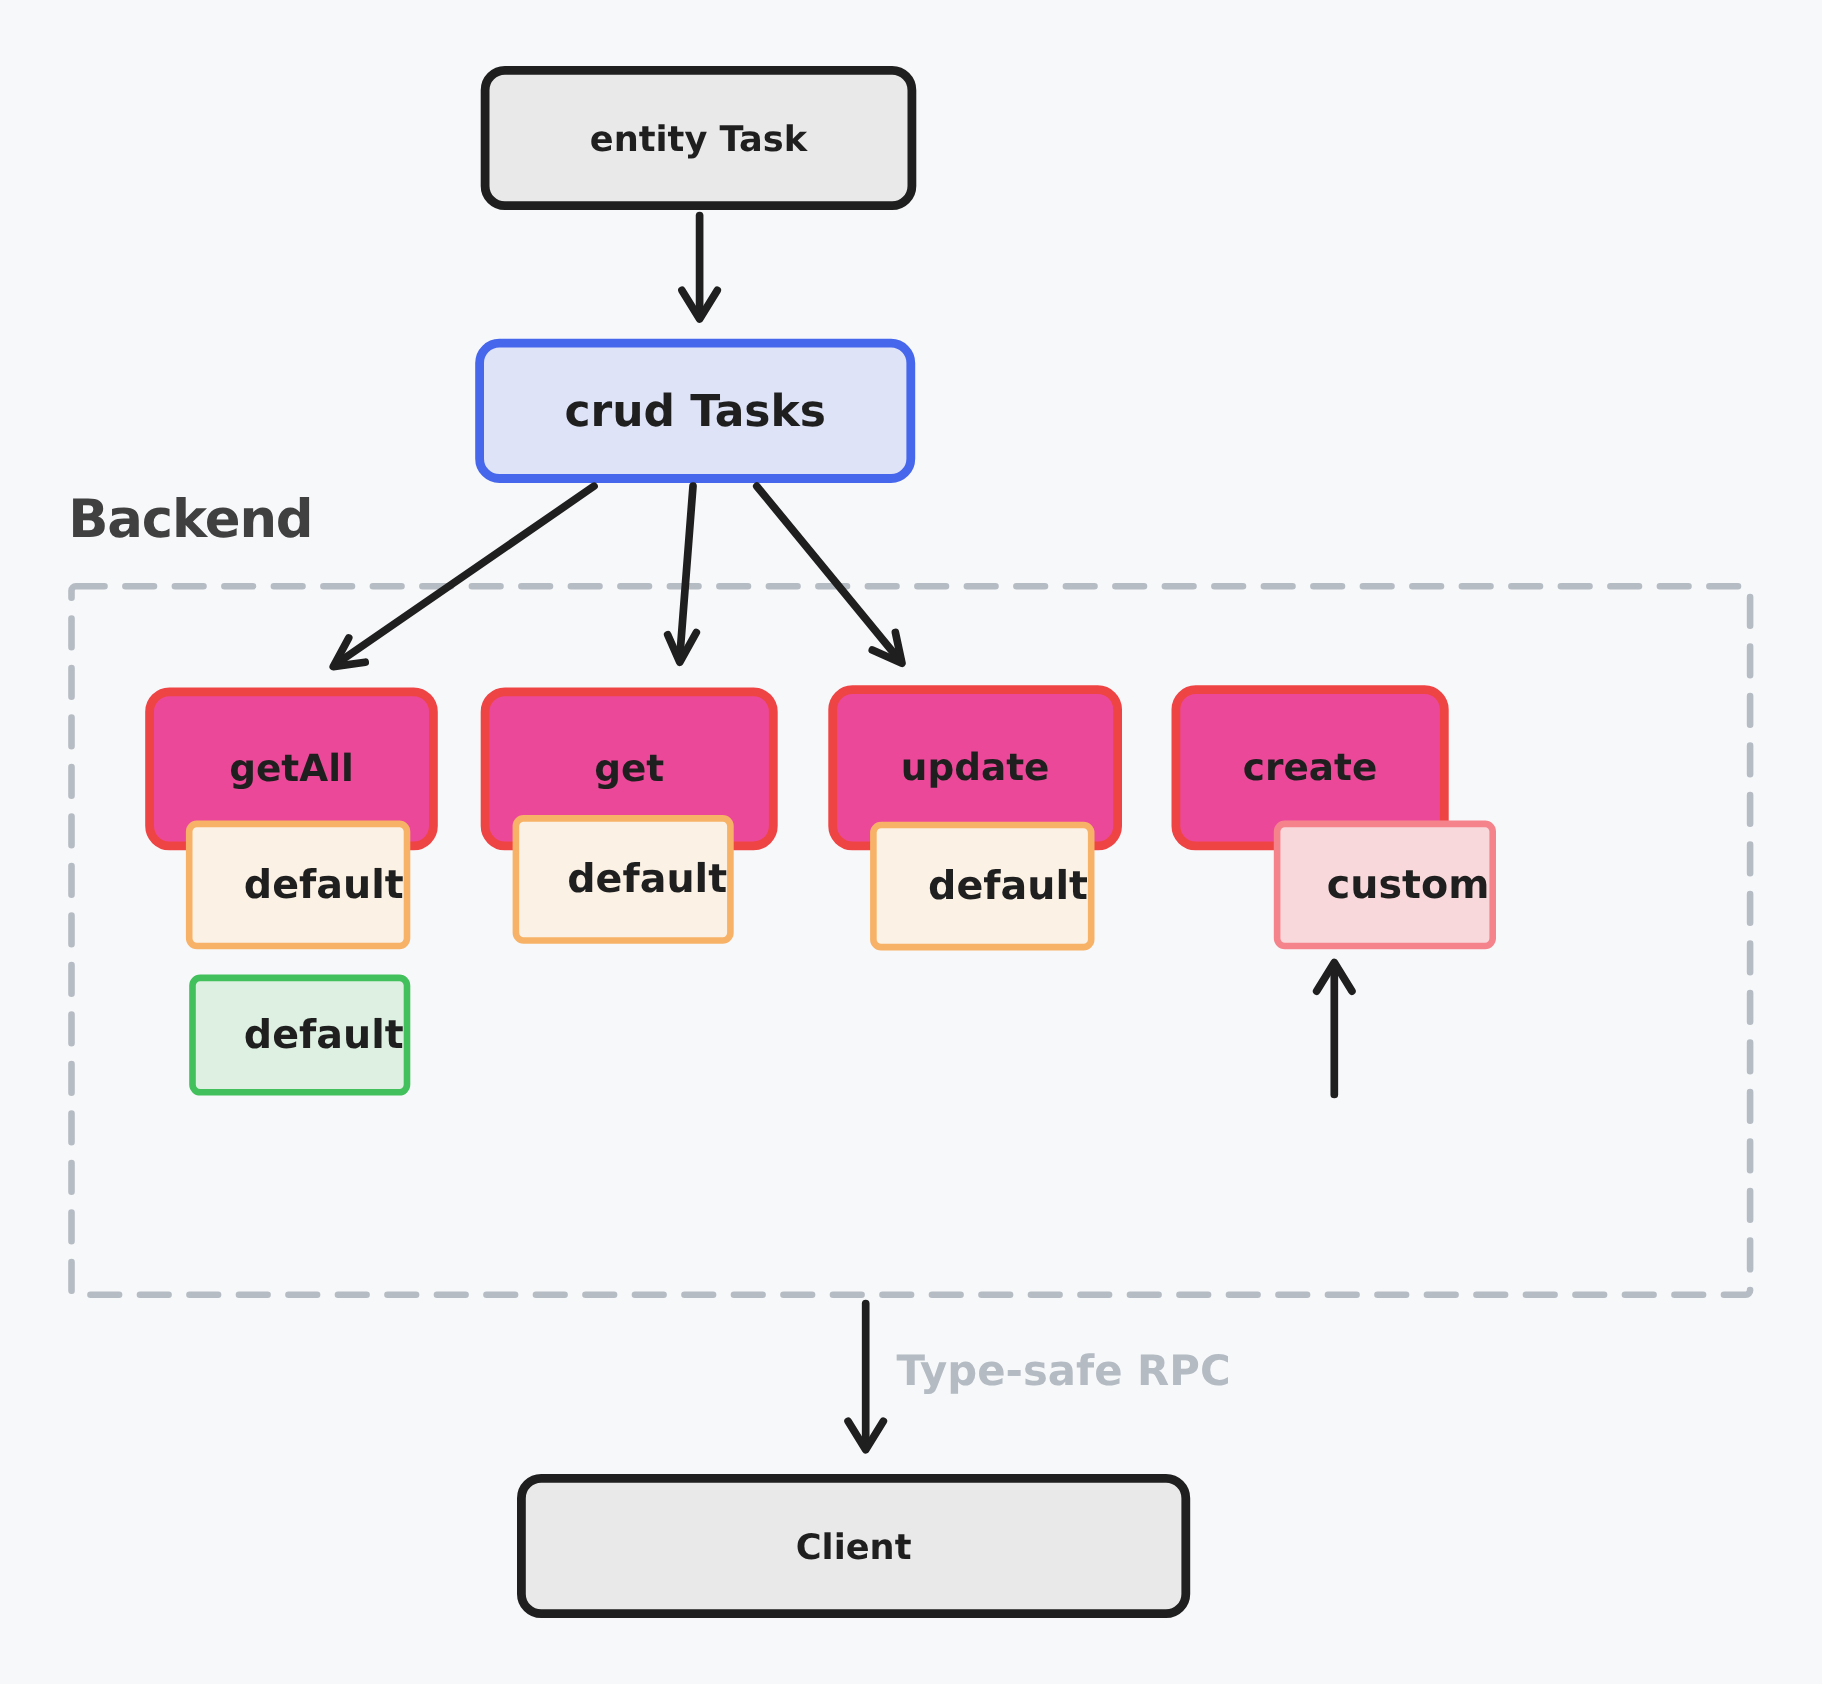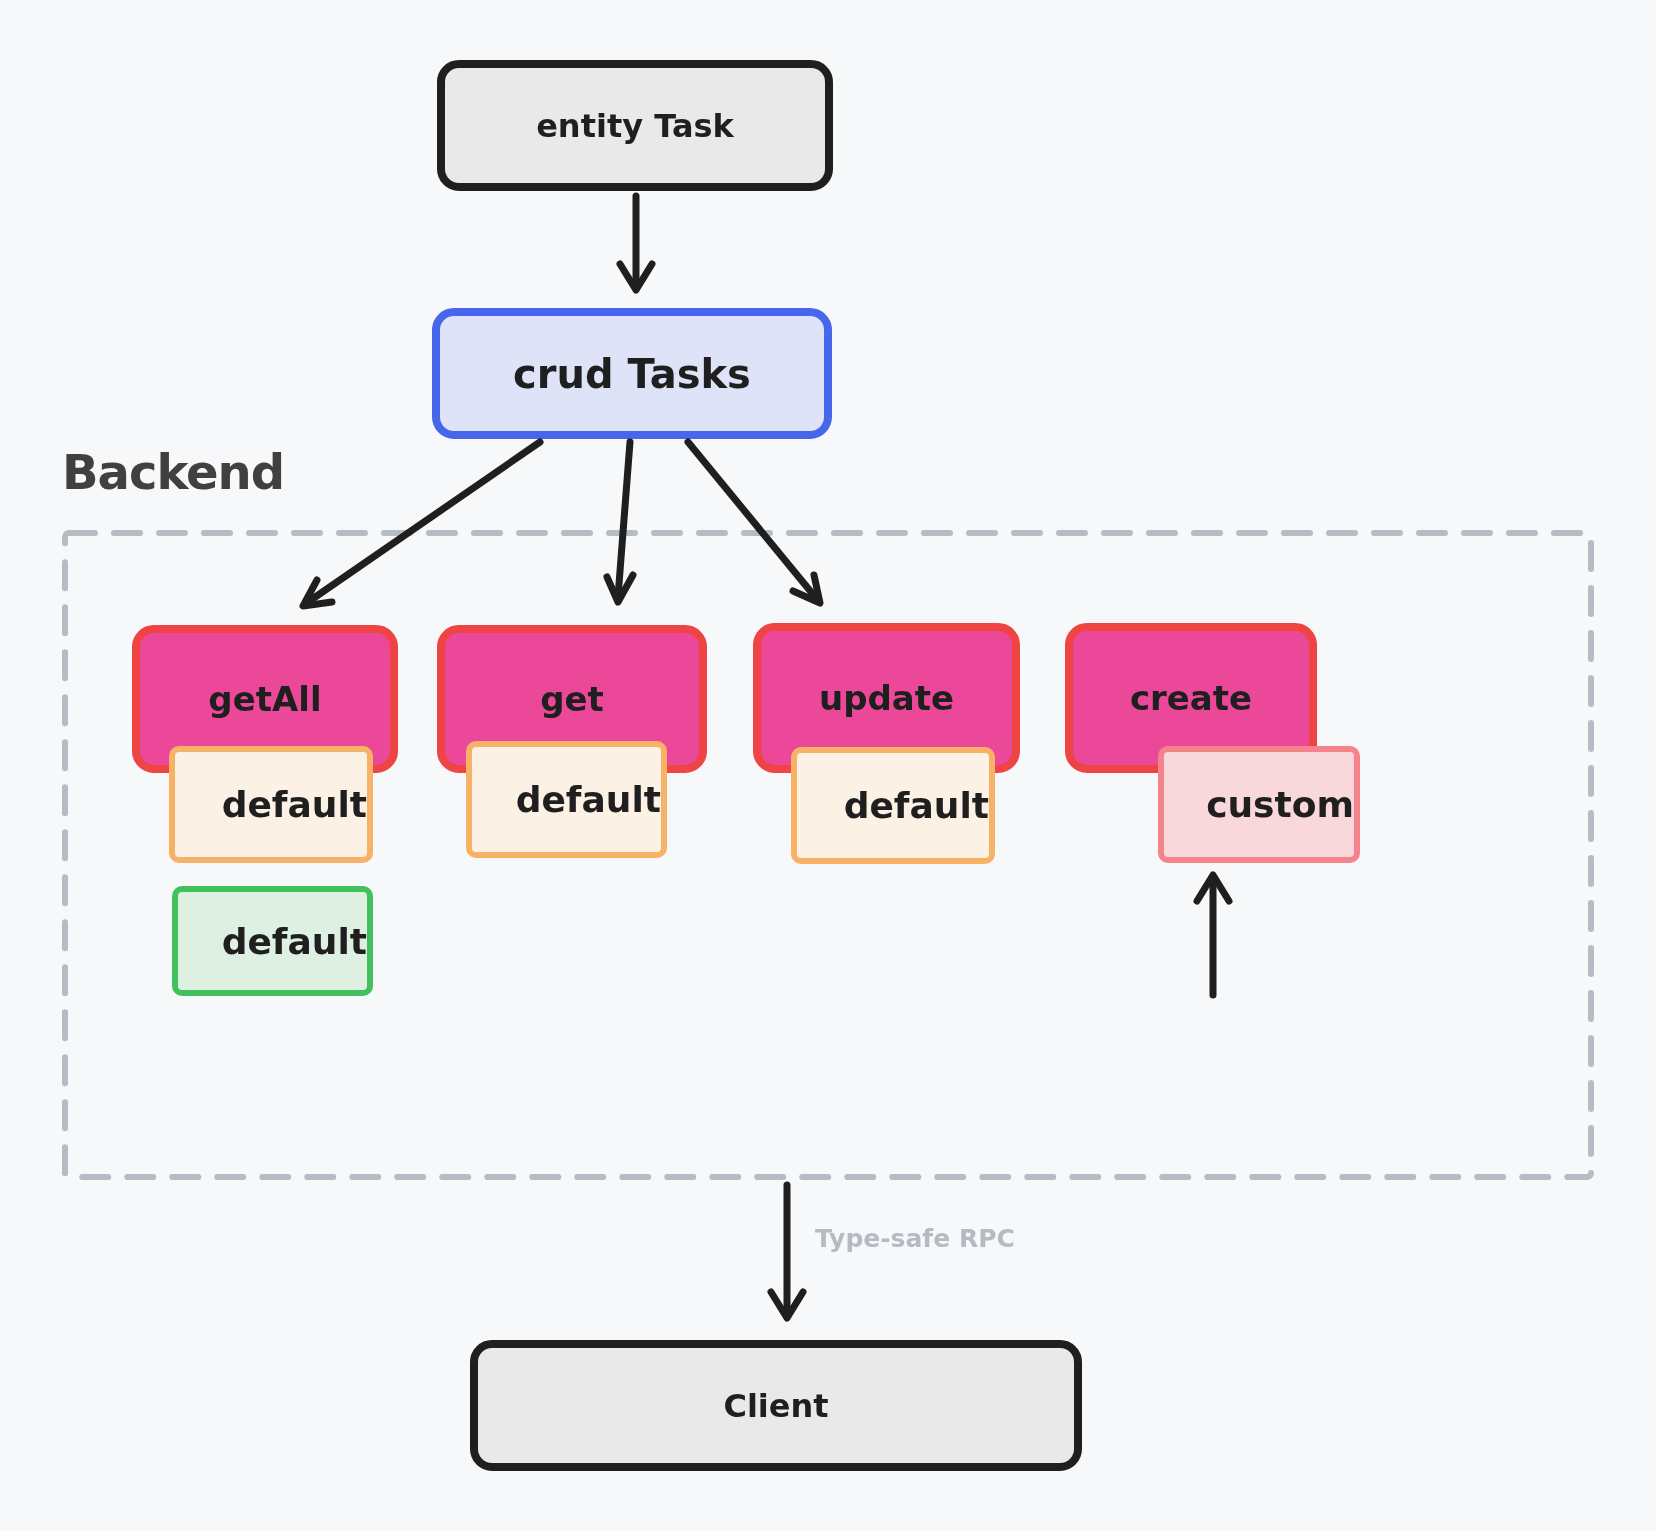--- a/index.html
+++ b/index.html
@@ -68,21 +68,21 @@
     font-size: 48px;
     font-weight: 700;
     letter-spacing: -1px;
     color: #404040;
     z-index: 1;
   }
   .edge-label {
     position: absolute;
     left: 815px;
     top: 1224px;
-    font-size: 25px;
+    font-size: 38px;
     font-weight: 700;
     color: #b4bbc3;
     z-index: 1;
   }
   #edges {
     position: absolute;
     left: 0; top: 0;
     width: 1656px;
     height: 1531px;
     z-index: 5;

